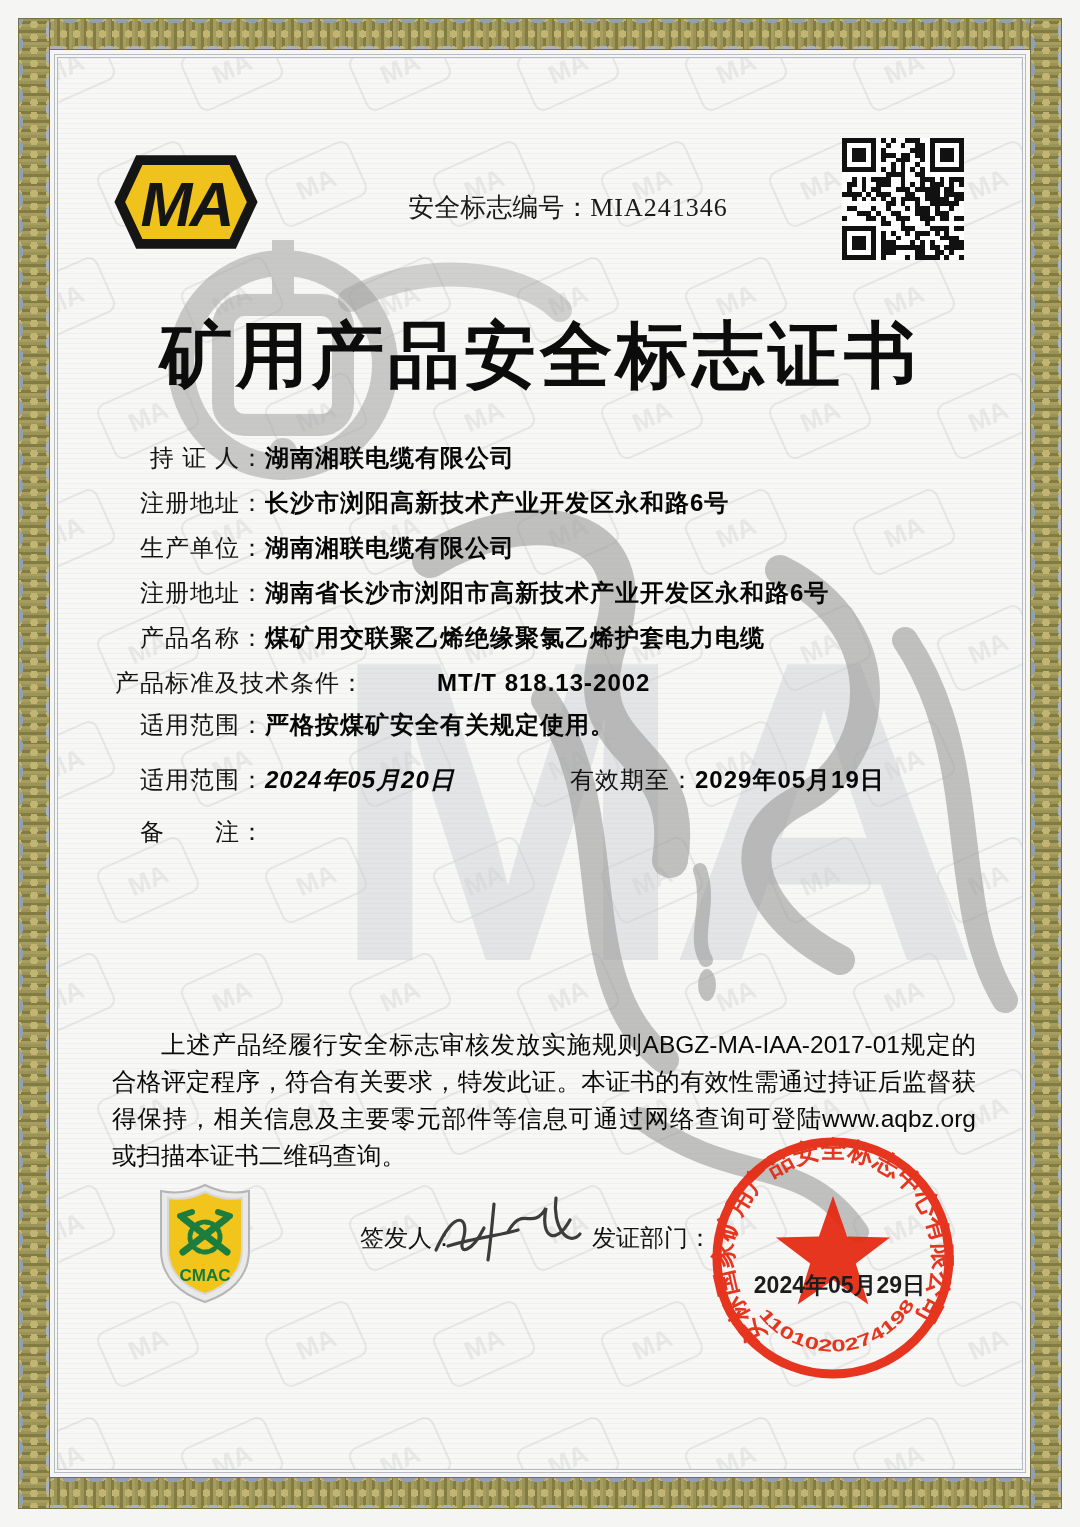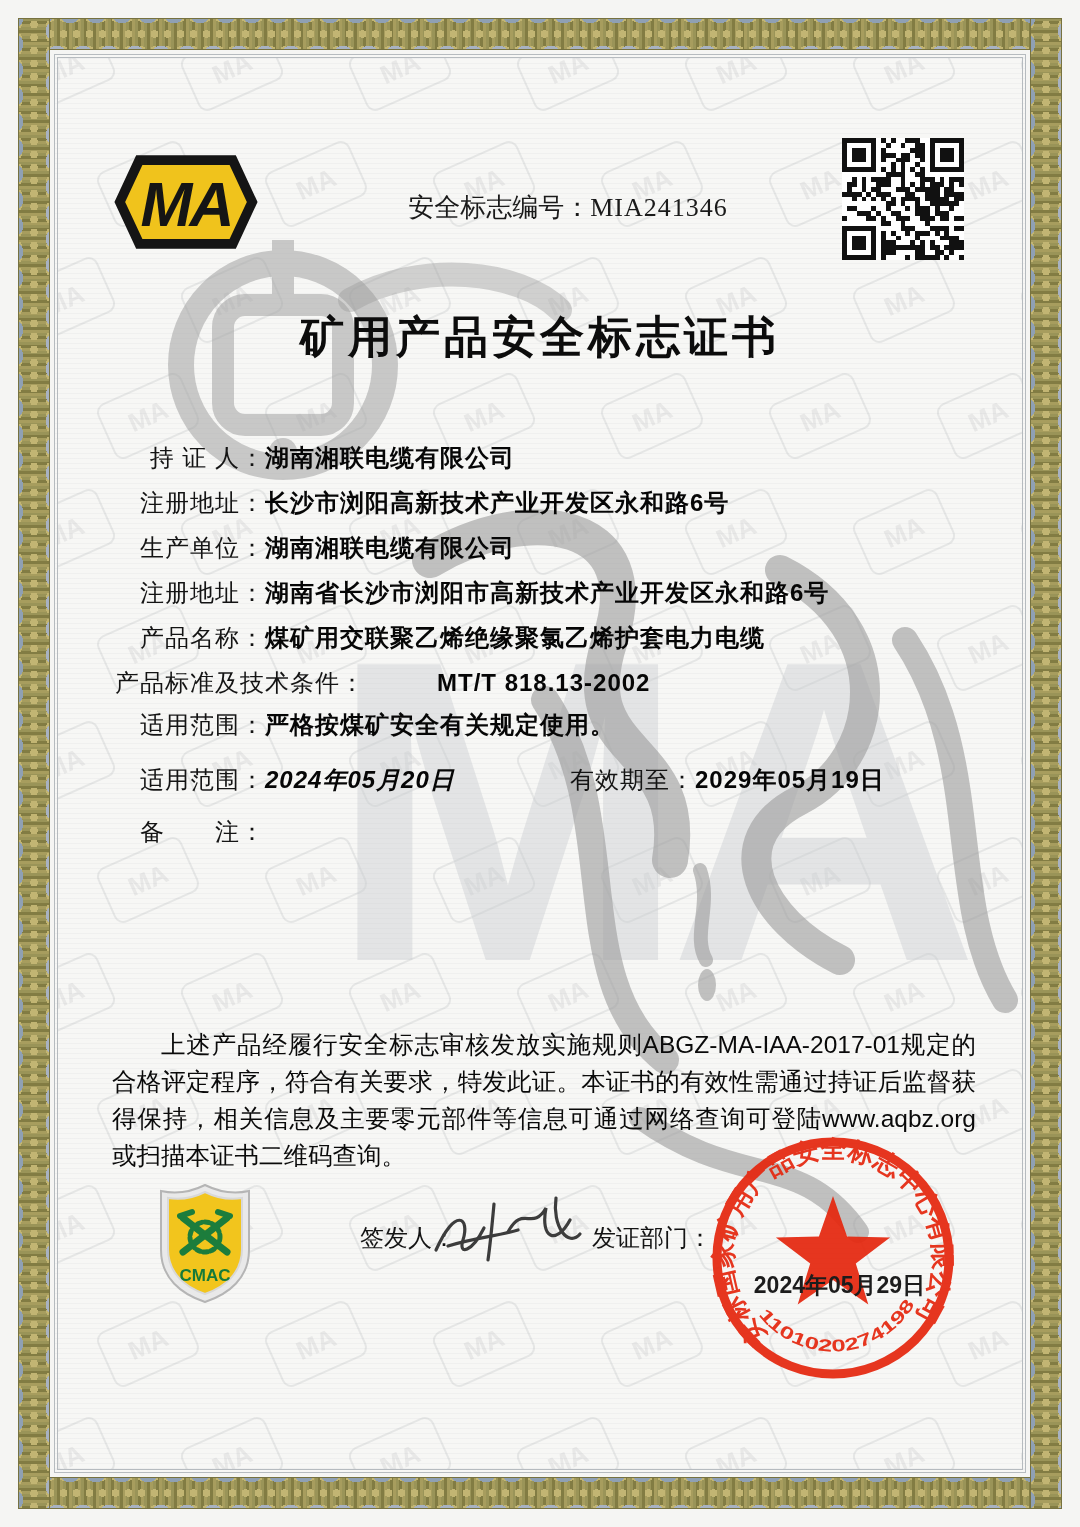--- a/index.html
+++ b/index.html
@@ -43,21 +43,21 @@
   .wm{position:absolute;left:0;top:0;z-index:1;pointer-events:none;}
 
   
   .content{position:absolute;inset:0;z-index:2;color:#111;}
   .ma-logo{position:absolute;left:113px;top:153px;}
   .cert-no{position:absolute;left:0;right:0;top:190px;text-align:center;transform:translateX(28px);
            font-size:26px;color:#1a1a1a;}
   .cert-no .num{font-family:"Liberation Serif",serif;letter-spacing:1px;}
   .qr{position:absolute;left:842px;top:138px;}
 
-  .title{position:absolute;left:0;right:0;top:308px;text-align:center;font-size:44px;
+  .title{position:absolute;left:0;right:0;top:308px;text-align:center;font-size:72px;
          font-weight:900;letter-spacing:4px;color:#0c0c0c;}
 
   .rows{position:absolute;left:115px;top:442px;right:92px;font-size:24px;}
   .row{height:32px;display:flex;align-items:center;}
   .row .lbl{min-width:150px;letter-spacing:1px;color:#141414;text-align:right;}
   .row .val{font-weight:bold;letter-spacing:1px;color:#060606;}
   .row.m13{margin-top:13px}.row.m19{margin-top:13px}.row.m10{margin-top:10px}
   .row.m23{margin-top:23px}.row.m20{margin-top:20px}
   .row.wide .lbl{min-width:0;margin-right:72px;}
   .row.dates .val.issue{width:280px;font-style:italic;}

